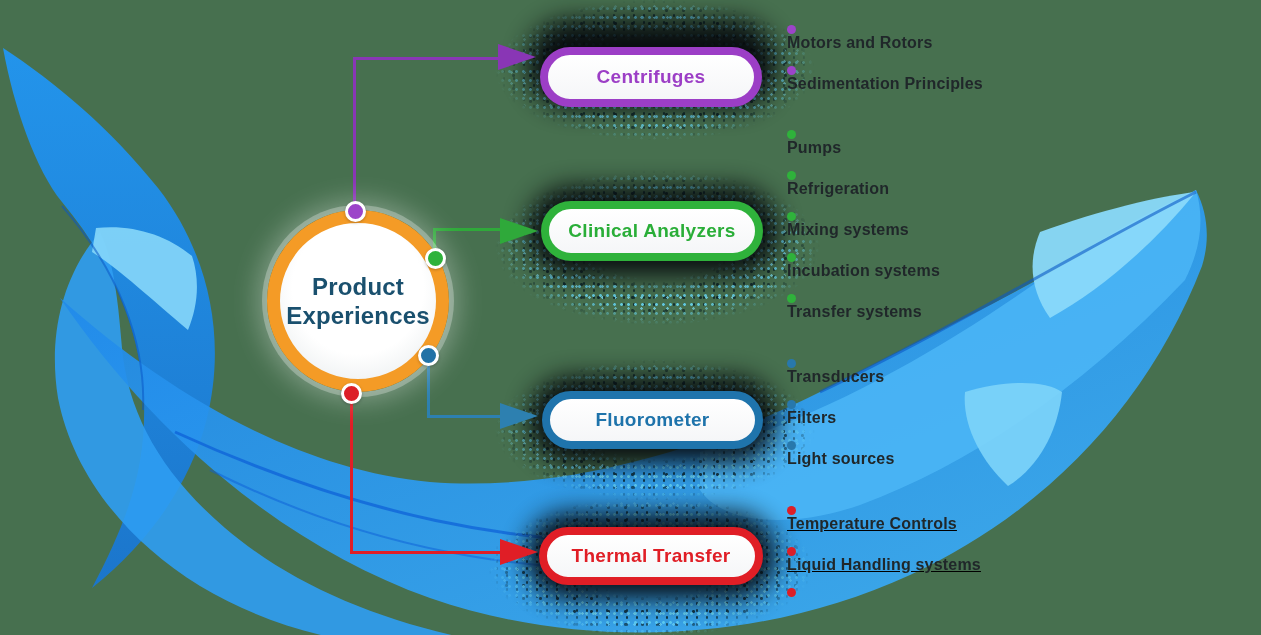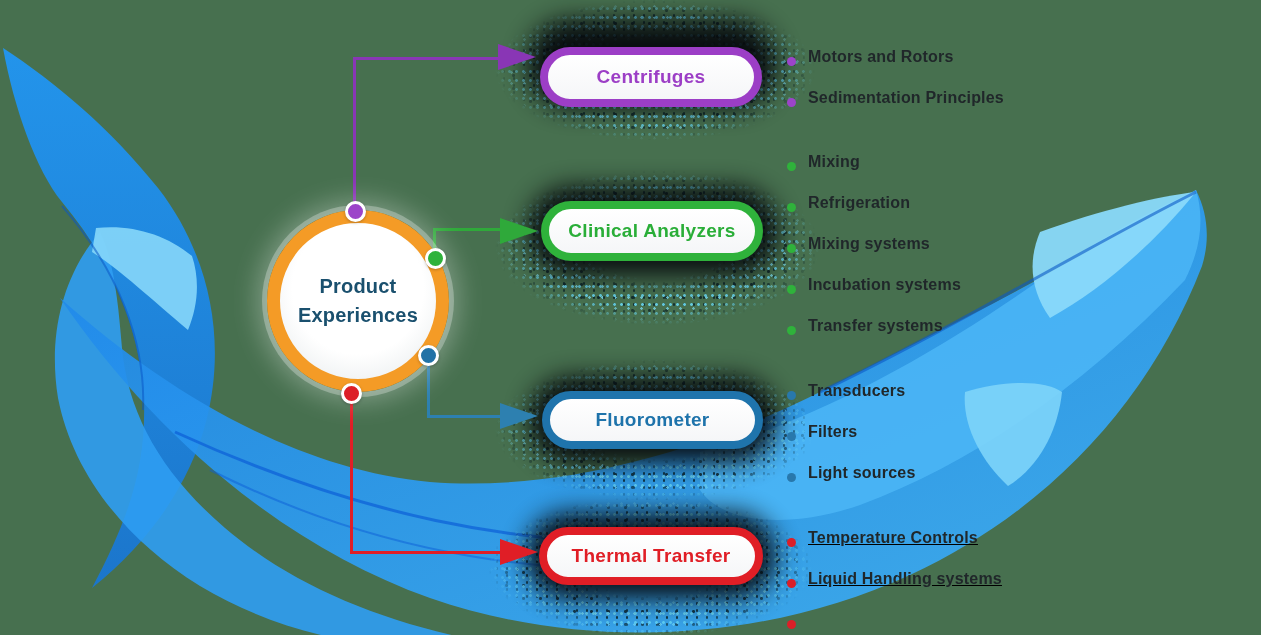--- a/index.html
+++ b/index.html
@@ -48,39 +48,39 @@
     border-radius:34px;display:flex;align-items:center;justify-content:center;
     font-size:19px;font-weight:bold;letter-spacing:.3px;
   }
   #pill-0{left:540px;top:47px;width:222px;height:60px;border:8px solid #9C3EC6;color:#9C3EC6;}
   #pill-1{left:541px;top:201px;width:222px;height:60px;border:8px solid #2FB23B;color:#2AAE38;}
   #pill-2{left:542px;top:391px;width:221px;height:58px;border:8px solid #1F74AC;color:#1E73AB;}
   #pill-3{left:539px;top:527px;width:224px;height:58px;border:8px solid #E01E26;color:#E01E26;}
 
   
   ul.items{position:absolute;z-index:3;left:787px;margin:0;padding:0;list-style:none;}
-  ul.items li{height:41px;display:flex;align-items:flex-end;}
+  ul.items li{height:41px;display:flex;align-items:flex-start;flex-direction:column;}
   .dot{width:9px;height:9px;border-radius:50%;margin-right:12px;flex:0 0 auto;}
   .item-text{font-size:16px;font-weight:bold;letter-spacing:.2px;color:#20272A;white-space:nowrap;}
   #items-0{top:25px;}
   #items-1{top:130px;}
   #items-2{top:359px;}
   #items-3{top:506px;text-decoration:underline;}
   .c0{background:#9C44C9;} .c1{background:#2FB23B;} .c2{background:#2878AC;} .c3{background:#DC1F28;}
 
   
   #center-circle{
     position:absolute;z-index:5;left:267px;top:210px;width:182px;height:182px;
     box-sizing:border-box;border:13px solid #F49B26;border-radius:50%;
     background:radial-gradient(circle at 50% 42%, #ffffff 55%, #eef1f2 82%, #e2e6e9 100%);
     box-shadow:0 0 0 5px rgba(255,255,255,.28), 0 0 26px 10px rgba(255,255,255,.30);
     display:flex;flex-direction:column;align-items:center;justify-content:center;
   }
   #center-circle span{
-    font-size:20px;line-height:29px;font-weight:bold;color:#1A506E;letter-spacing:.2px;
+    font-size:24px;line-height:29px;font-weight:bold;color:#1A506E;letter-spacing:.2px;
   }
   .node-dot{
     position:absolute;z-index:6;width:15px;height:15px;border-radius:50%;
     border:3px solid #ffffff;box-shadow:0 1px 3px rgba(0,0,0,.25);
   }
   #dot-0{left:345px;top:201px;background:#9C44C9;}
   #dot-1{left:425px;top:248px;background:#2FB23B;}
   #dot-2{left:418px;top:345px;background:#2272A6;}
   #dot-3{left:341px;top:383px;background:#DC1F28;}
 </style>
@@ -173,21 +173,21 @@
       </li>
     <li>
         <span class="dot c0"></span>
         <span class="item-text">Sedimentation Principles</span>
       </li>
   </ul>
 
   <ul class="items" id="items-1">
     <li>
         <span class="dot c1"></span>
-        <span class="item-text">Mixing</span>
+        <span class="item-text">Pumps</span>
       </li>
     <li>
         <span class="dot c1"></span>
         <span class="item-text">Refrigeration</span>
       </li>
     <li>
         <span class="dot c1"></span>
         <span class="item-text">Mixing systems</span>
       </li>
     <li>

